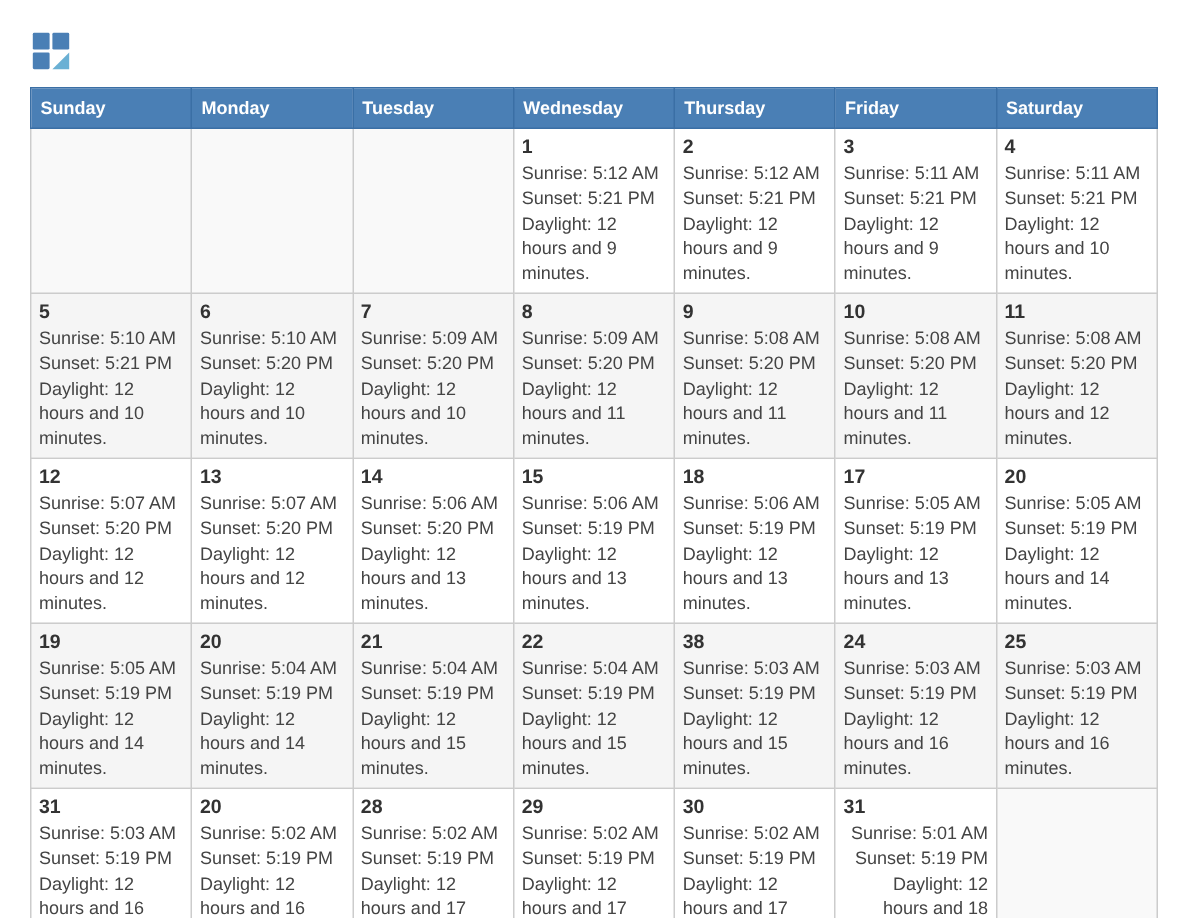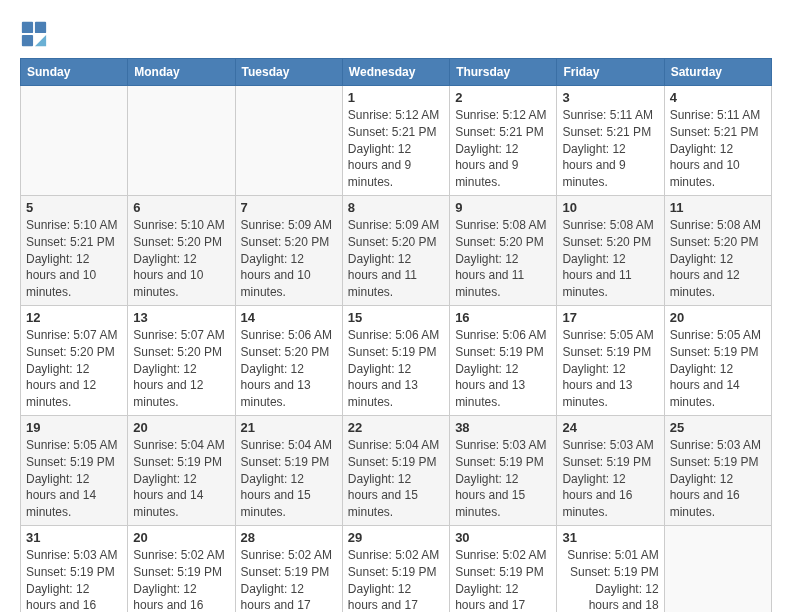--- a/index.html
+++ b/index.html
@@ -215,21 +215,21 @@
 Sunset: 5:20 PM
 Daylight: 12 hours and 13 minutes.</div>
         </td>
         <td>
           <span class="day-num">15</span>
           <div class="day-info" style="white-space: pre-line;">Sunrise: 5:06 AM
 Sunset: 5:19 PM
 Daylight: 12 hours and 13 minutes.</div>
         </td>
         <td>
-          <span class="day-num">16</span>
+          <span class="day-num">18</span>
           <div class="day-info" style="white-space: pre-line;">Sunrise: 5:06 AM
 Sunset: 5:19 PM
 Daylight: 12 hours and 13 minutes.</div>
         </td>
         <td>
           <span class="day-num">17</span>
           <div class="day-info" style="white-space: pre-line;">Sunrise: 5:05 AM
 Sunset: 5:19 PM
 Daylight: 12 hours and 13 minutes.</div>
         </td>

